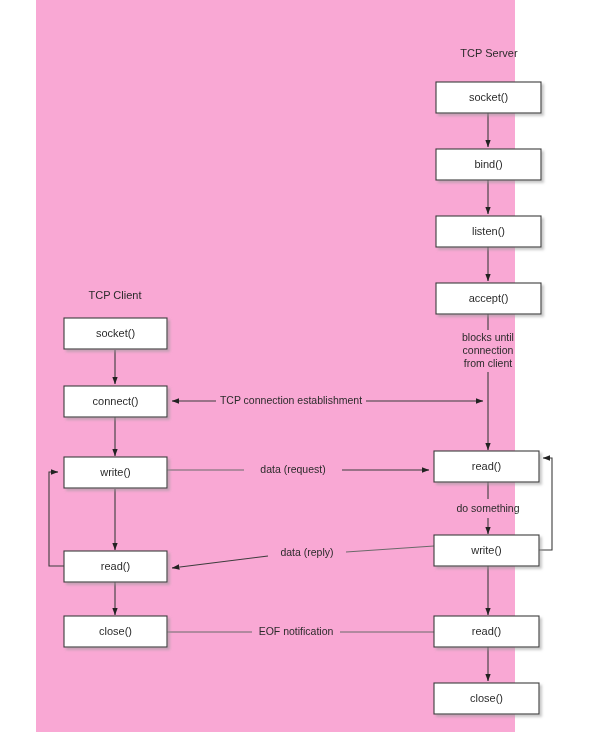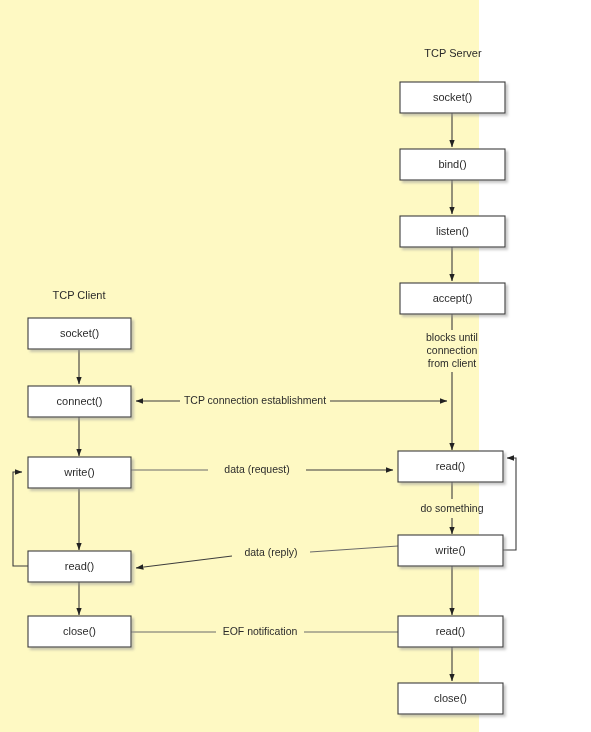--- a/index.html
+++ b/index.html
@@ -10,21 +10,22 @@
   body {
     width: 591px;
     height: 732px;
     font-family: "Liberation Sans", sans-serif;
     overflow: hidden;
   }
   #diagram-root {
     position: relative;
     width: 479px;
     height: 732px;
-    background: #fef9c3;
+    background: #f9a8d4;
+    margin-left: 36px;
   }
   svg.diagram {
     position: absolute;
     top: 0;
     left: 0;
     width: 591px;
     height: 732px;
   }
   .box-rect {
     fill: #ffffff;

